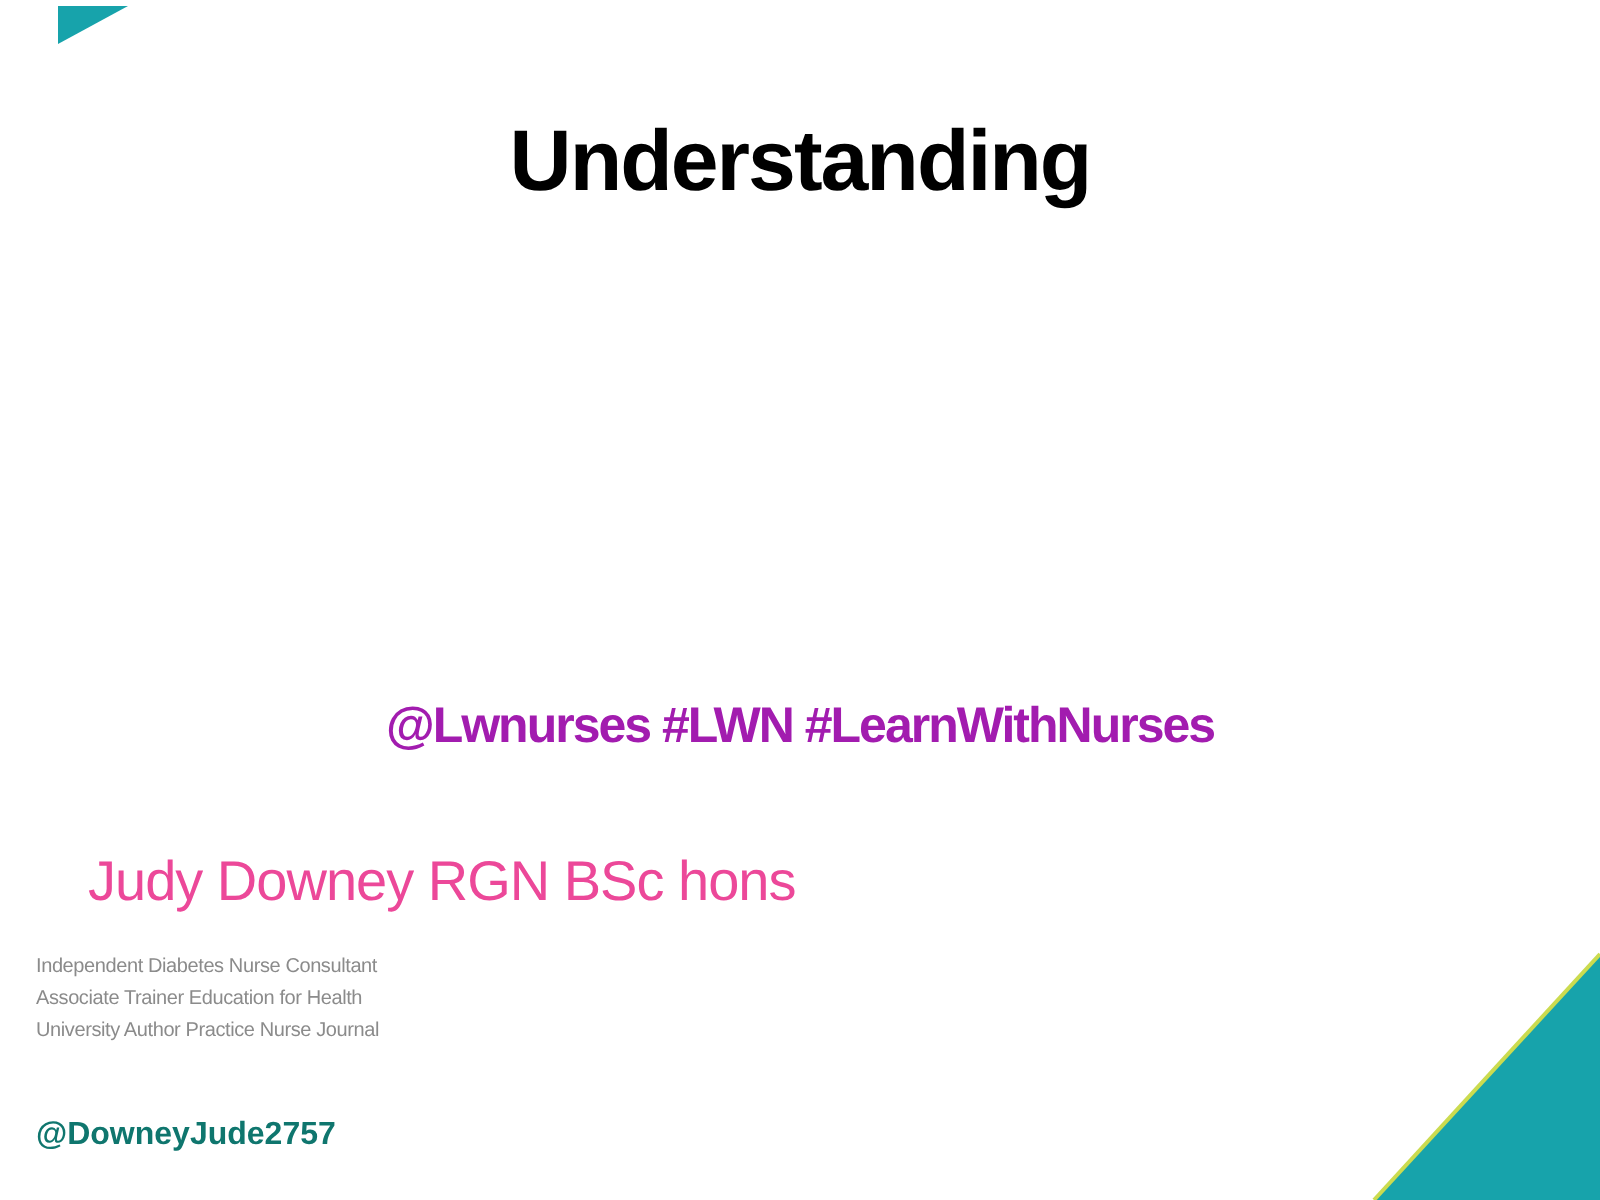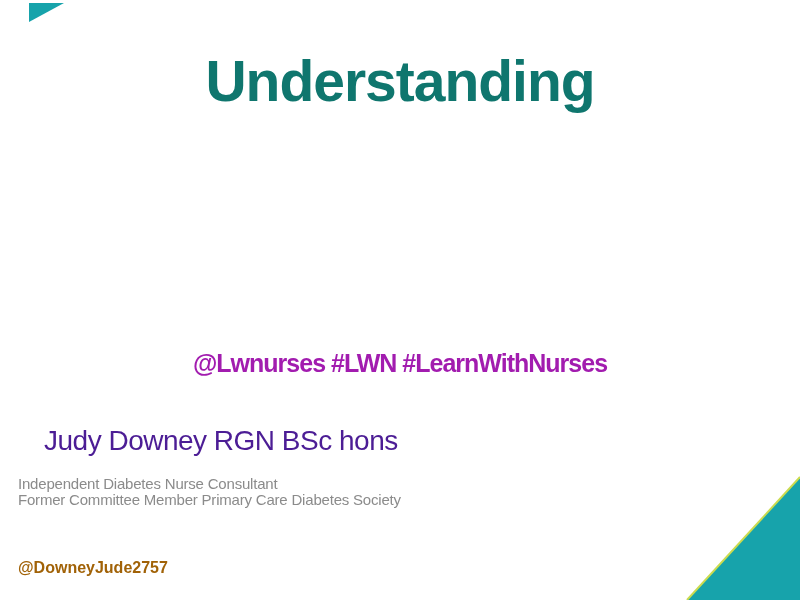--- a/index.html
+++ b/index.html
@@ -17,61 +17,61 @@
     top: 0; left: 0;
     width: 800px; height: 600px;
     pointer-events: none;
   }
   .slide-title {
     position: absolute;
     top: 42px;
     left: 0;
     width: 100%;
     text-align: center;
-    color: #0f766e;
+    color: #000000;
     font-weight: bold;
-    font-size: 57px;
+    font-size: 43px;
     line-height: 78px;
     letter-spacing: -1px;
   }
   .social-line {
     position: absolute;
     top: 347px;
     left: 0;
     width: 100%;
     text-align: center;
     color: #a21caf;
     font-weight: bold;
     font-size: 25px;
     line-height: 32px;
     letter-spacing: -1px;
   }
   .author-line {
     position: absolute;
     top: 423px;
     left: 44px;
-    color: #4c1d95;
+    color: #ec4899;
     font-size: 28px;
     line-height: 36px;
     letter-spacing: -0.5px;
   }
   .credentials {
     position: absolute;
     top: 476px;
     left: 18px;
     color: #8B8B8B;
-    font-size: 15px;
+    font-size: 10px;
     line-height: 16px;
     letter-spacing: -0.2px;
   }
   .twitter-handle {
     position: absolute;
     top: 558px;
     left: 18px;
-    color: #a16207;
+    color: #0f766e;
     font-weight: bold;
     font-size: 16px;
     line-height: 20px;
   }
 </style>
 </head>
 <body>
 
 <svg class="decor-svg" width="800" height="600" viewBox="0 0 800 600" aria-hidden="true">
   <polygon points="29,3 64,3 29,22" fill="#17A3AB"></polygon>
@@ -82,16 +82,17 @@
 <div class="slide-title">
   <div>Understanding</div>
 </div>
 
 <div class="social-line">@Lwnurses #LWN #LearnWithNurses</div>
 
 <div class="author-line">Judy Downey RGN BSc hons</div>
 
 <div class="credentials">
   <div>Independent Diabetes Nurse Consultant</div>
-  <div>Former Committee Member Primary Care Diabetes Society</div>
+  <div>Associate Trainer Education for Health</div>
+  <div>University Author Practice Nurse Journal</div>
 </div>
 
 <div class="twitter-handle">@DowneyJude2757</div>
 
 </body></html>

